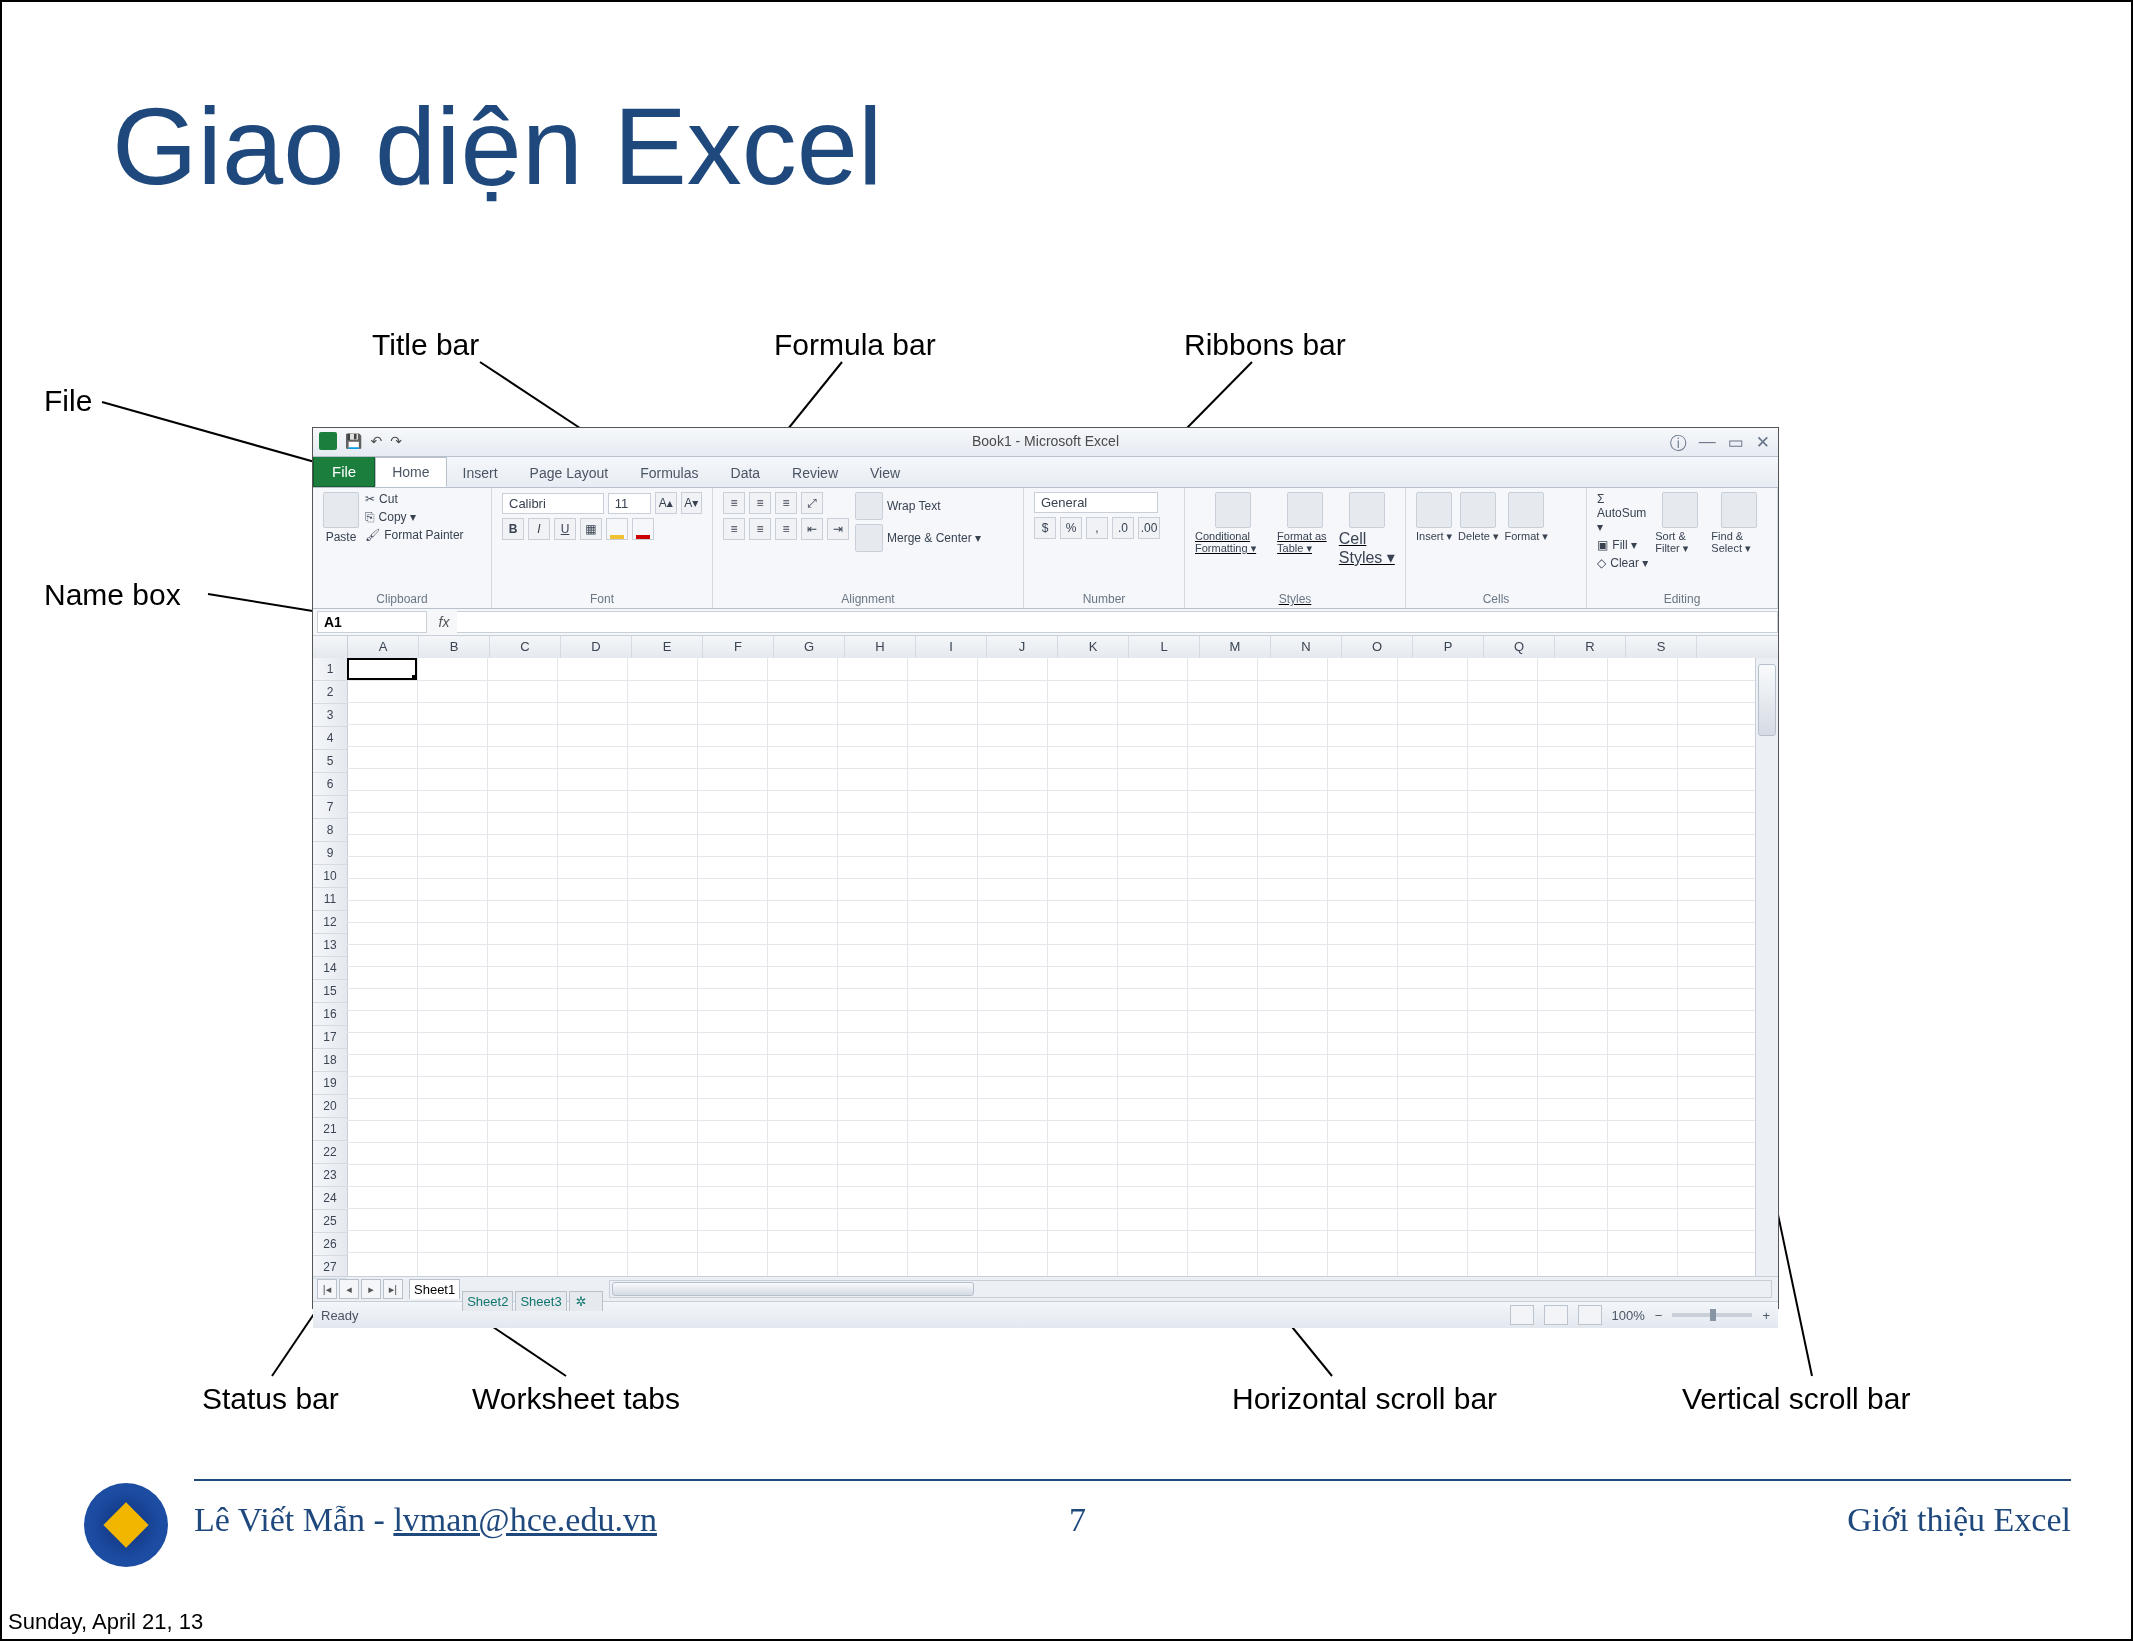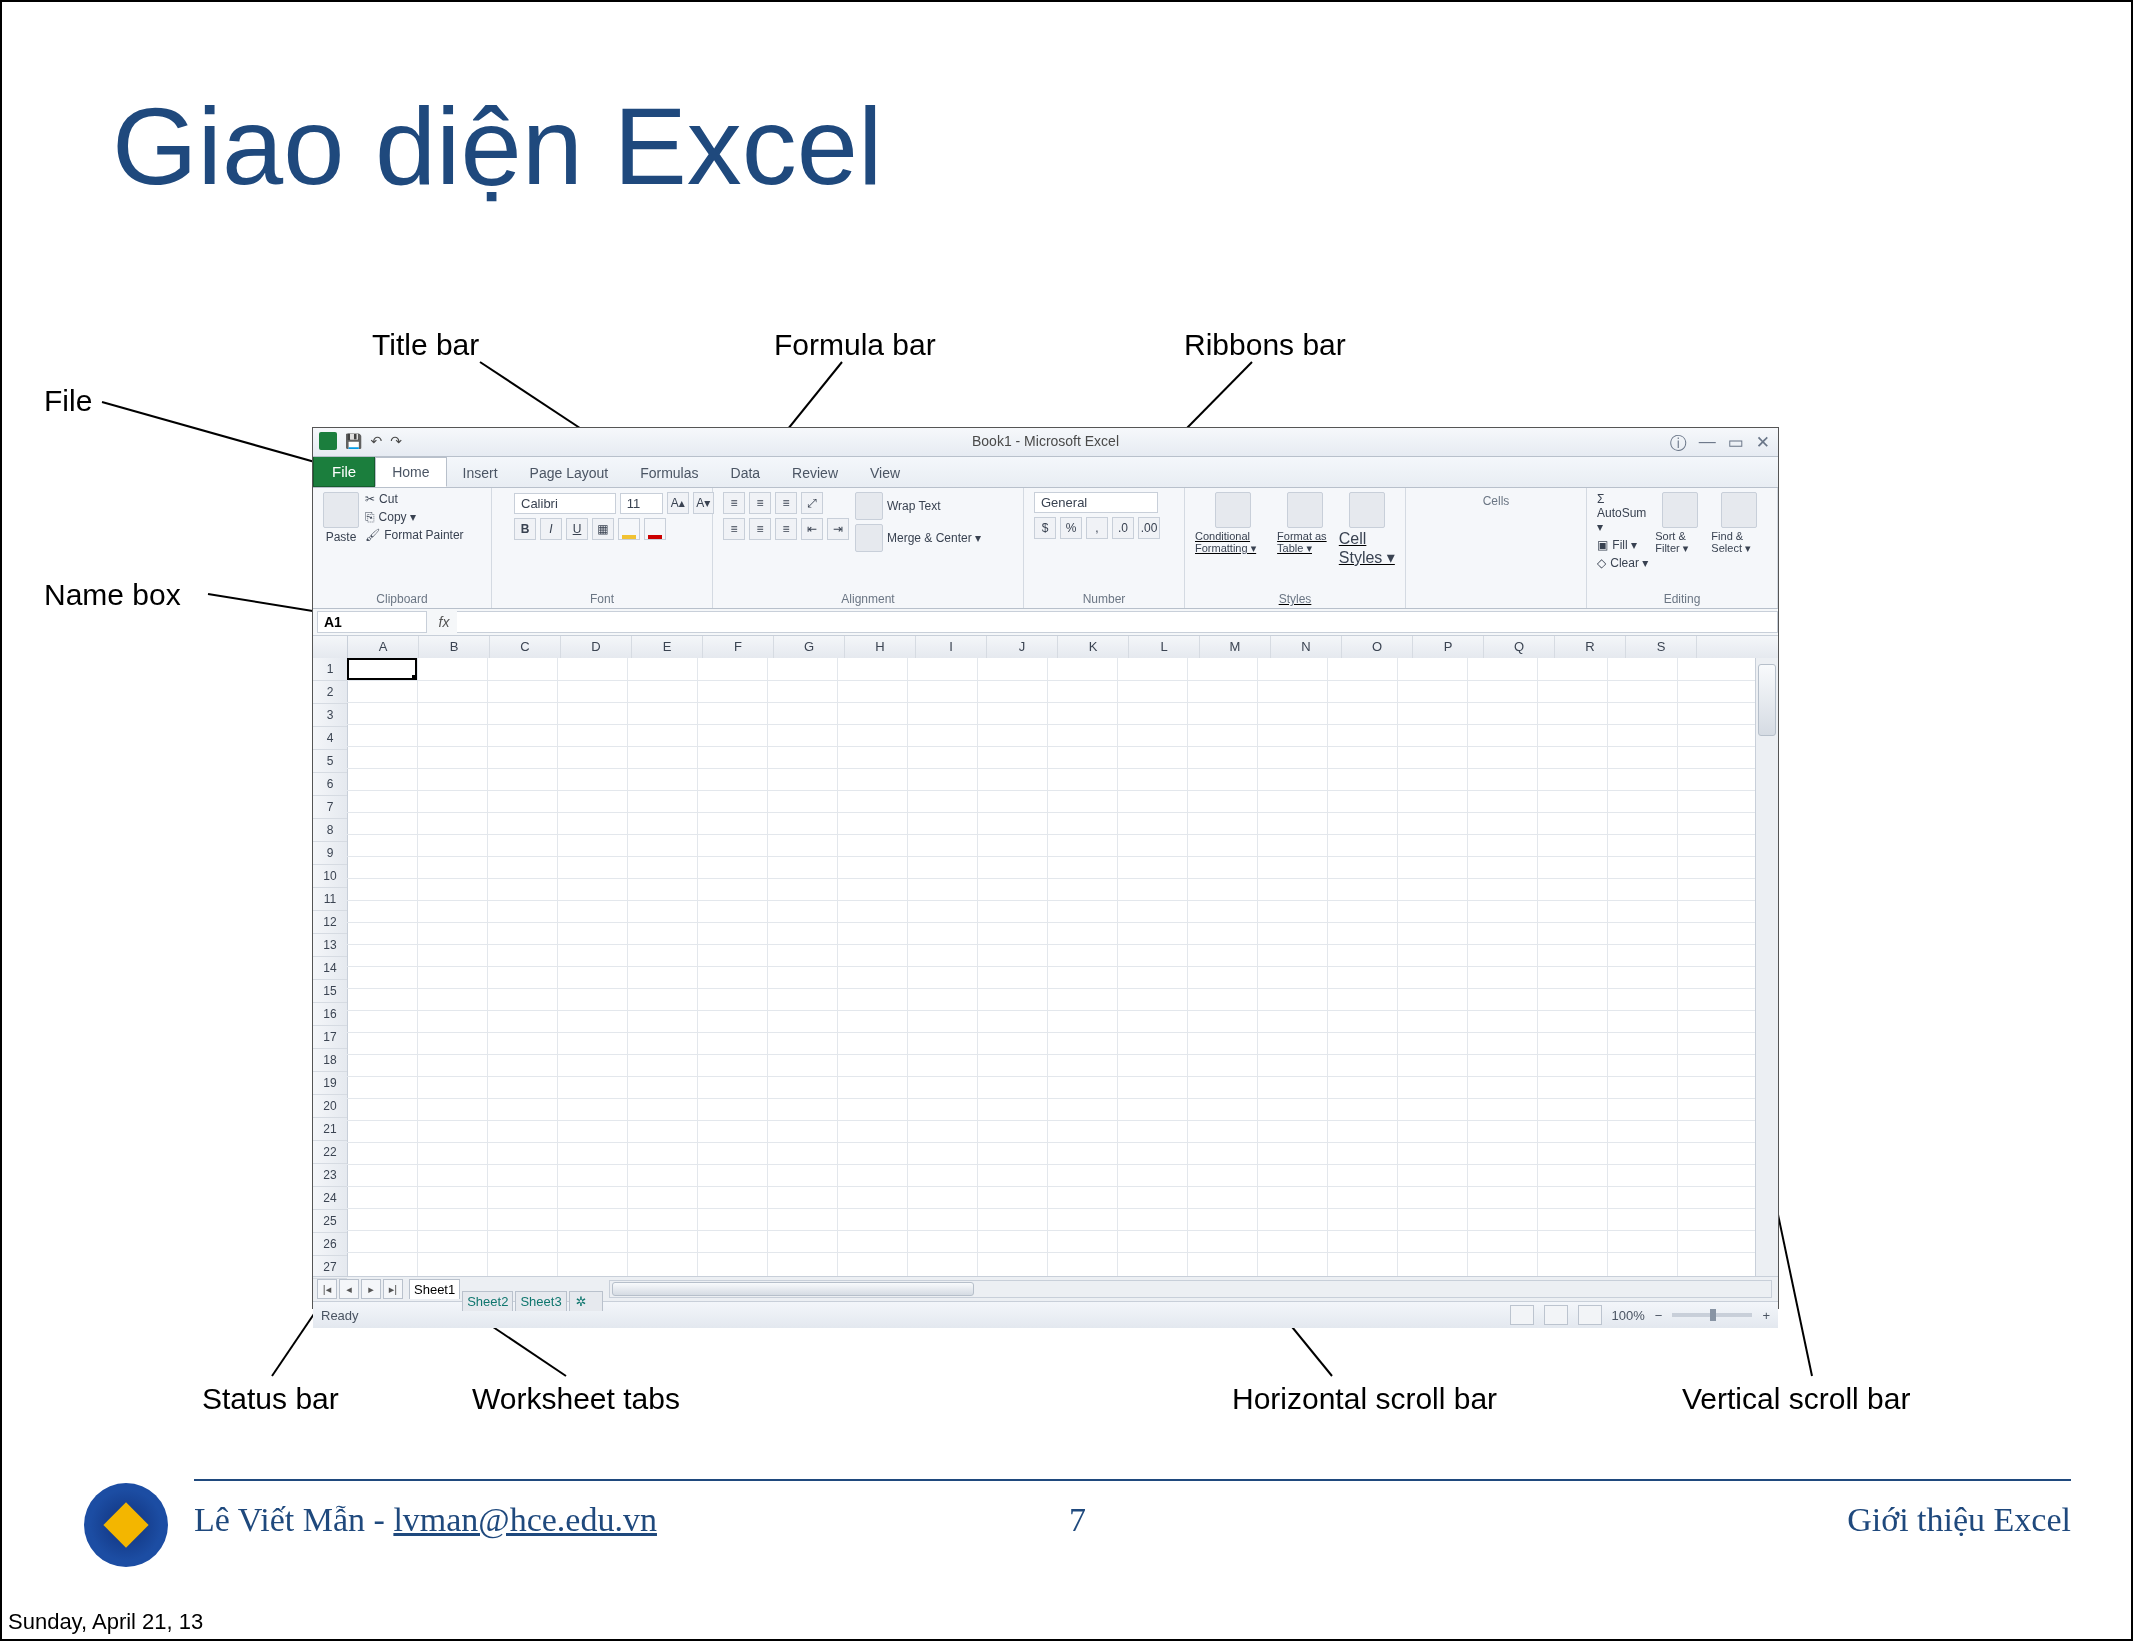--- a/index.html
+++ b/index.html
@@ -158,21 +158,21 @@
             <div class="row">
                 <span>🖌</span>
                 <span>Format Painter</span>
               </div>
           </div>
         </div>
         <div class="glabel">Clipboard</div>
       </div>
       <div class="rgroup" style="width:200px;">
         <div class="gbody">
-            <div class="col" style="width:100%;margin-left:12px;">
+            <div class="col" style="width:100%;">
           <div class="row">
             <div class="fontcombo" style="width:90px;">Calibri</div>
             <div class="fontcombo" style="width:30px;">11</div>
             <div class="minibtn">A▴</div>
             <div class="minibtn">A▾</div>
           </div>
           <div class="row">
             <div class="minibtn" style="font-weight:bold;">B</div>
             <div class="minibtn" style="font-style:italic;">I</div>
             <div class="minibtn" style="text-decoration:underline;">U</div>
@@ -244,20 +244,34 @@
               <span style="font-size:11px;">Format as Table ▾</span>
             </div>
           <div class="vbtn">
               <div class="ricon"></div>
               <span style="font-size:16px;">Cell Styles ▾</span>
             </div>
         </div>
         <div class="glabel">Styles</div>
       </div>
       <div class="rgroup" style="width:160px;">
+        <div class="gbody">
+          <div class="vbtn">
+              <div class="ricon"></div>
+              <span style="font-size:11px;">Insert ▾</span>
+            </div>
+          <div class="vbtn">
+              <div class="ricon"></div>
+              <span style="font-size:11px;">Delete ▾</span>
+            </div>
+          <div class="vbtn">
+              <div class="ricon"></div>
+              <span style="font-size:11px;">Format ▾</span>
+            </div>
+        </div>
         <div class="glabel">Cells</div>
       </div>
       <div class="rgroup" style="flex:1;">
         <div class="gbody">
           <div class="col">
             <div class="row">
                 <span>Σ AutoSum ▾</span>
               </div>
             <div class="row">
                 <span>▣</span>

